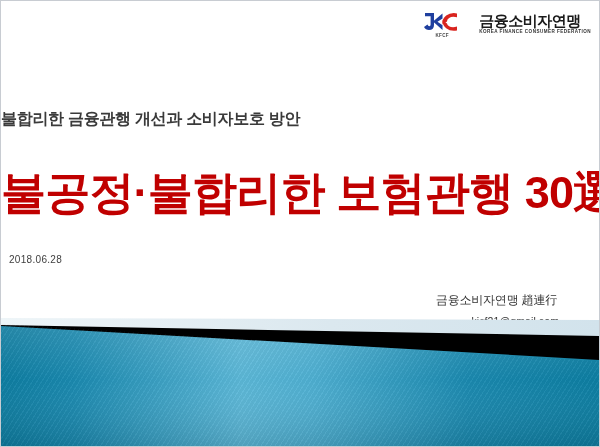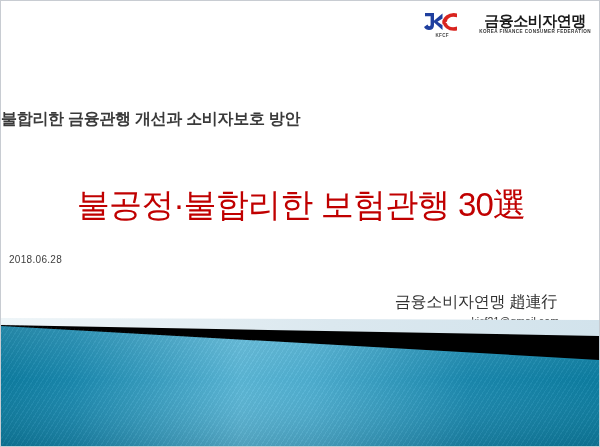--- a/index.html
+++ b/index.html
@@ -14,21 +14,21 @@
     width:600px;height:447px;
     background:#ffffff;
     box-sizing:border-box;
     border:1px solid #c8ccd2;
     overflow:hidden;
   }
 
   
   #logo{
     position:absolute;top:8px;right:8px;
-    display:flex;align-items:center;gap:14px;text-align:center;
+    display:flex;align-items:center;gap:14px;
   }
   #logo-mark{position:relative;width:44px;height:30px;}
   #logo-mark svg{display:block;}
   #logo-text{display:flex;flex-direction:column;justify-content:center;line-height:1;}
   #logo-ko{
     font-size:15px;font-weight:bold;color:#1a1a1a;
     letter-spacing:-0.5px;white-space:nowrap;
   }
   #logo-en{
     font-size:4.6px;font-weight:bold;color:#333333;
@@ -36,33 +36,33 @@
   }
 
   
   #subtitle{
     position:absolute;top:108px;left:0;width:600px;
     text-align:left;
     font-size:16px;font-weight:bold;color:#3a3a3a;
     letter-spacing:-0.3px;white-space:nowrap;
   }
   #main-title{
-    position:absolute;top:182px;left:0;width:600px;
+    position:absolute;top:162px;left:0;width:600px;
     text-align:center;
-    font-size:33px;font-weight:normal;color:#c00000;
+    font-size:45px;font-weight:bold;color:#c00000;
     letter-spacing:-0.8px;white-space:nowrap;
   }
   #date{
     position:absolute;top:253px;left:0;width:600px;
     text-align:left;
     font-size:10px;color:#404040;letter-spacing:0.3px;margin-left:8px;
   }
   #presenter{
     position:absolute;top:291px;right:42px;
-    font-size:16px;color:#333333;
+    font-size:12px;color:#333333;
     letter-spacing:-0.2px;white-space:nowrap;
   }
   #email{
     position:absolute;top:314px;right:40px;
     font-size:10.5px;color:#333333;
     letter-spacing:0.1px;white-space:nowrap;
   }
 
   
   #deco{

